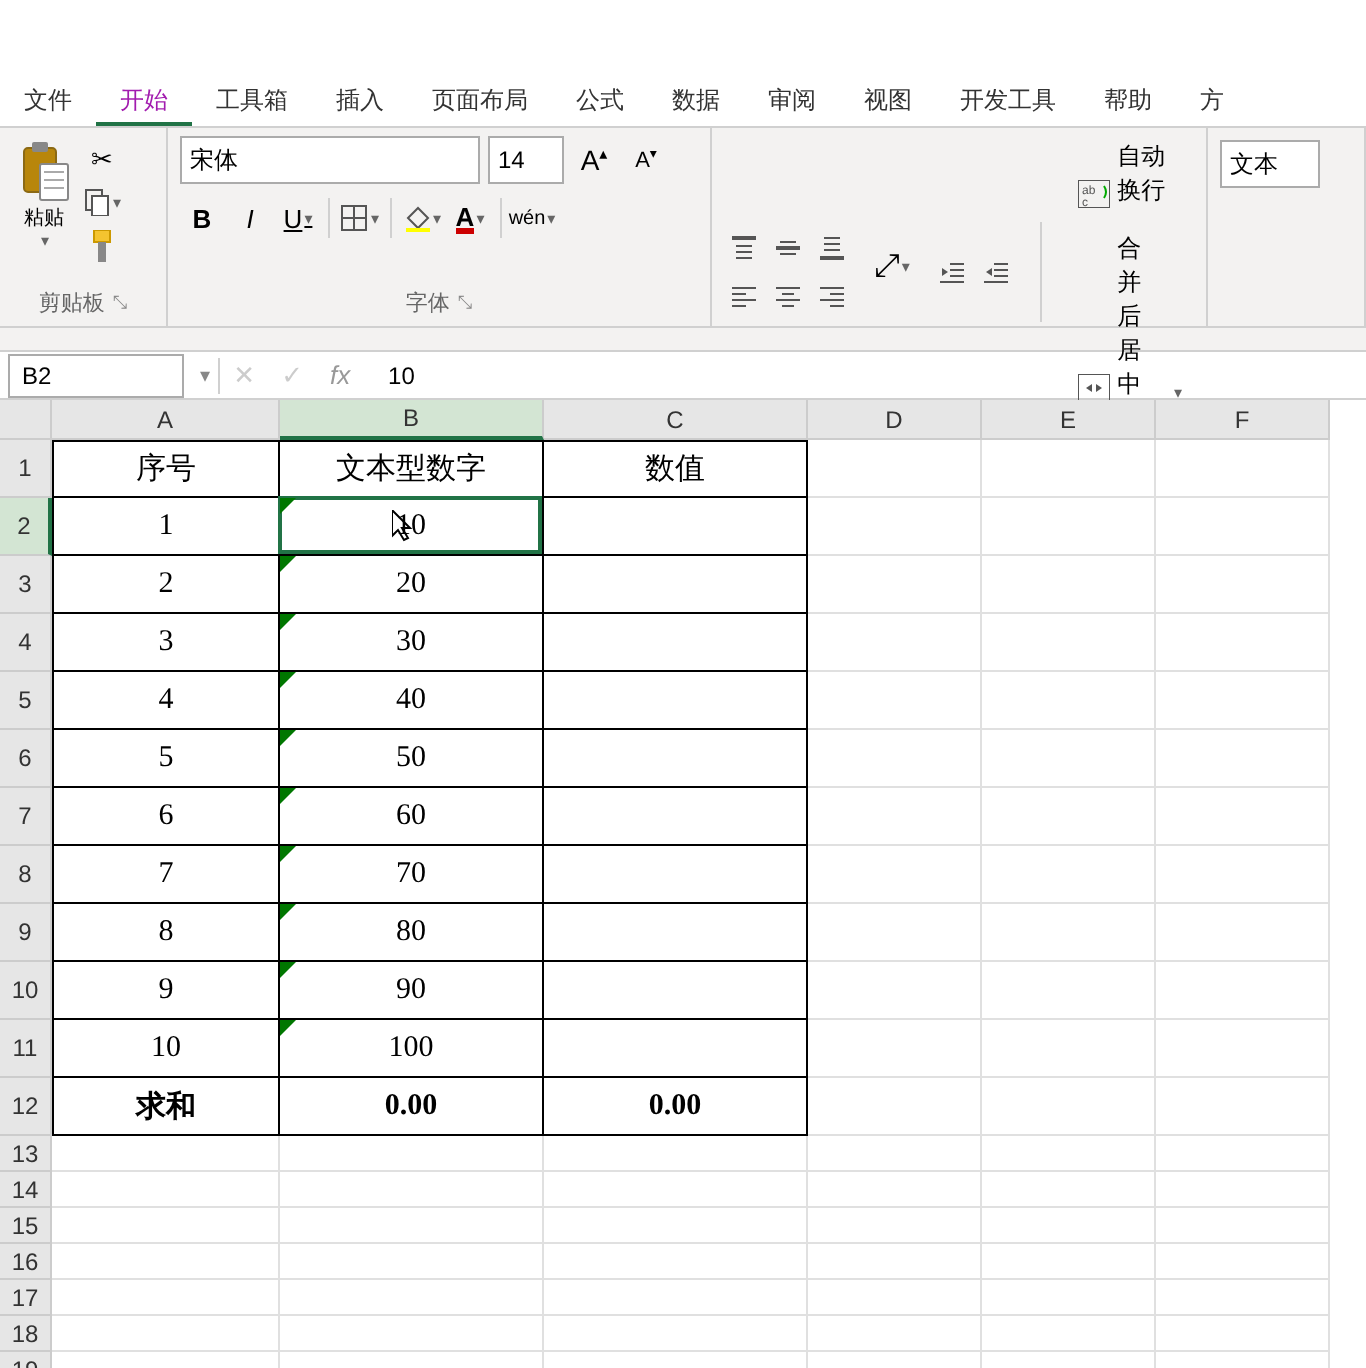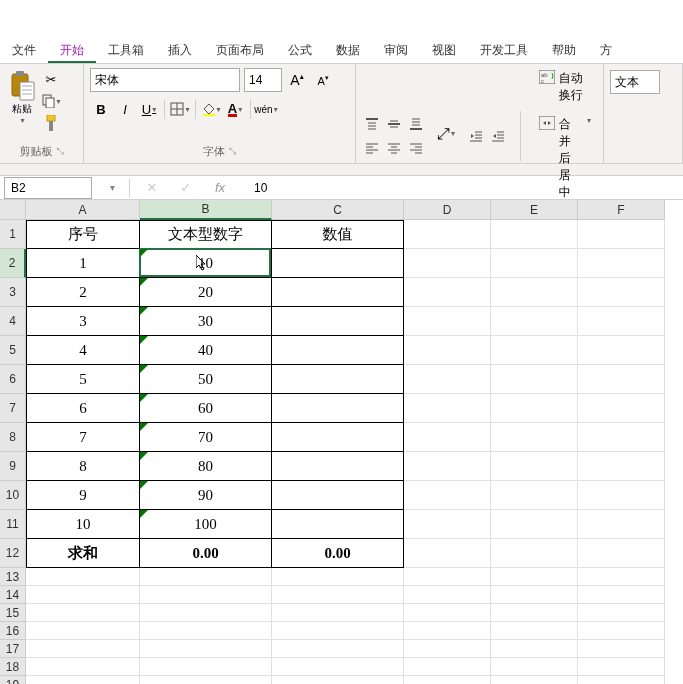--- a/index.html
+++ b/index.html
@@ -31,26 +31,26 @@
     .fmt-btn.bold { font-weight: bold; }
     .fmt-btn.italic { font-style: italic; }
     .fmt-btn.underline { text-decoration: underline; }
     .sep { width: 1px; height: 20px; background: #d0d0d0; margin: 0 2px; }
     .dropdown-caret { font-size: 8px; margin-left: 1px; color: #666; }
     
     
     .align-col { display: flex; flex-direction: column; gap: 4px; }
     .align-row { display: flex; gap: 2px; }
     .align-btn { width: 20px; height: 20px; display: flex; align-items: center; justify-content: center; cursor: pointer; }
-    .align-text-btn { display: flex; align-items: flex-start; gap: 4px; padding: 2px 6px; cursor: pointer; font-size: 12px; }
+    .align-text-btn { display: flex; align-items: flex-end; gap: 4px; padding: 2px 6px; cursor: pointer; font-size: 12px; }
     
     .corner-expand { font-size: 9px; color: #888; cursor: pointer; }
     
     
-    .formula-bar { display: flex; height: 24px; border-bottom: 1px solid #d0d0d0; background: #fff; align-items: center; gap: 10px; }
+    .formula-bar { display: flex; height: 24px; border-bottom: 1px solid #d0d0d0; background: #fff; align-items: center; }
     .name-box { width: 88px; height: 22px; border: 1px solid #ababab; font-size: 12px; padding: 2px 6px; margin: 0 4px; }
     .fb-btn { width: 24px; height: 20px; display: flex; align-items: center; justify-content: center; color: #999; cursor: pointer; font-size: 13px; }
     .fb-btn.disabled { color: #ccc; }
     .formula-input { flex: 1; border: none; font-size: 12px; padding: 2px 12px; outline: none; }
     .fb-sep { width: 1px; height: 18px; background: #d0d0d0; }
     
     
     .spreadsheet { position: relative; }
     .corner-cell { position: absolute; left: 0; top: 0; width: 26px; height: 20px; background: #e6e6e6; border-right: 1px solid #ccc; border-bottom: 1px solid #ccc; }
     .col-headers { display: flex; margin-left: 26px; height: 20px; }

